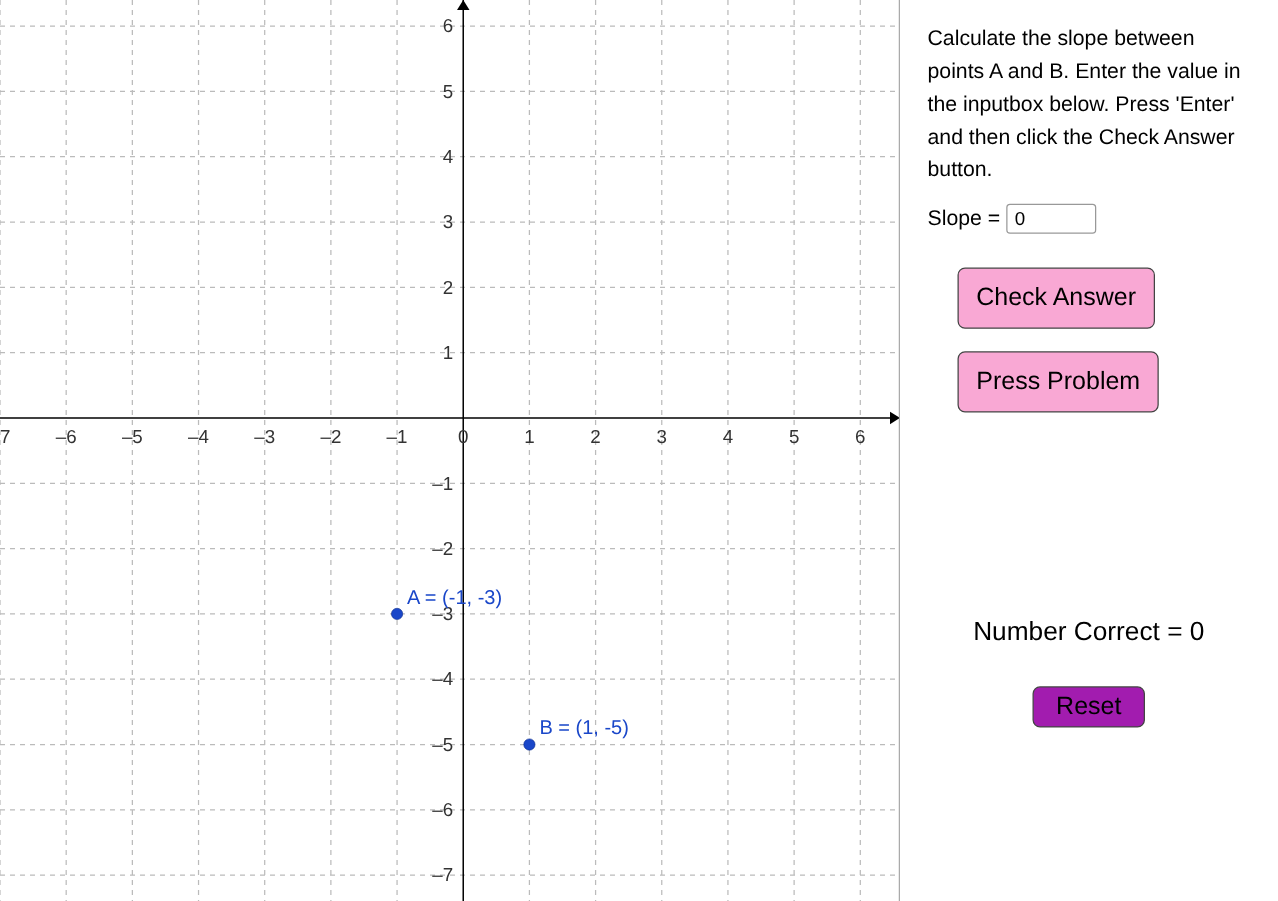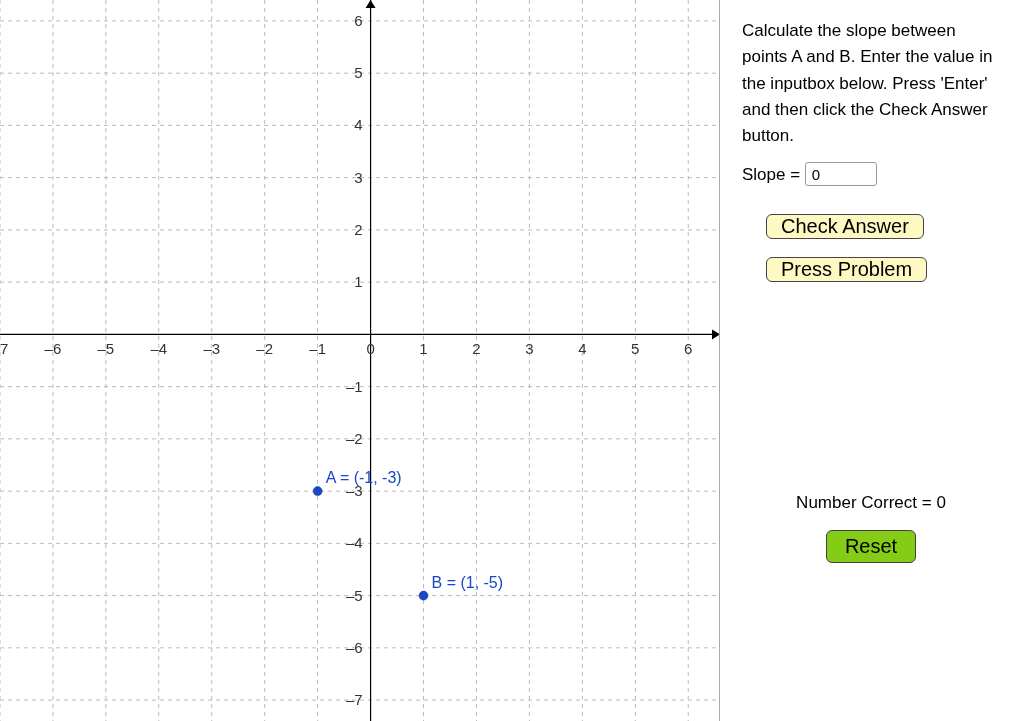--- a/index.html
+++ b/index.html
@@ -49,44 +49,44 @@
     width: 72px;
     height: 24px;
     font-size: 15px;
     padding: 2px 6px;
     border: 1px solid #999;
     border-radius: 3px;
   }
   .btn {
     display: inline-block;
     font-size: 20px;
-    padding: 0 14px;
+    padding: 12px 14px;
     border: 1.5px solid #444;
     border-radius: 6px;
-    background: #fef9c3;
+    background: #f9a8d4;
     cursor: pointer;
     margin-left: 24px;
     margin-bottom: 18px;
   }
   .lower-block {
     position: absolute;
     top: 490px;
     left: 0; right: 0;
     text-align: center;
   }
   .lower-block .score {
-    font-size: 17px;
-    margin-bottom: 14px;
+    font-size: 21px;
+    margin-bottom: 26px;
   }
   .lower-block .reset-btn {
     font-size: 20px;
     padding: 4px 18px;
     border: 1.5px solid #444;
     border-radius: 6px;
-    background: #84cc16;
+    background: #a21caf;
     cursor: pointer;
   }
 </style>
 </head>
 <body>
 
 <div class="app">
 
   <div class="graph-pane">
     <svg class="graph">

